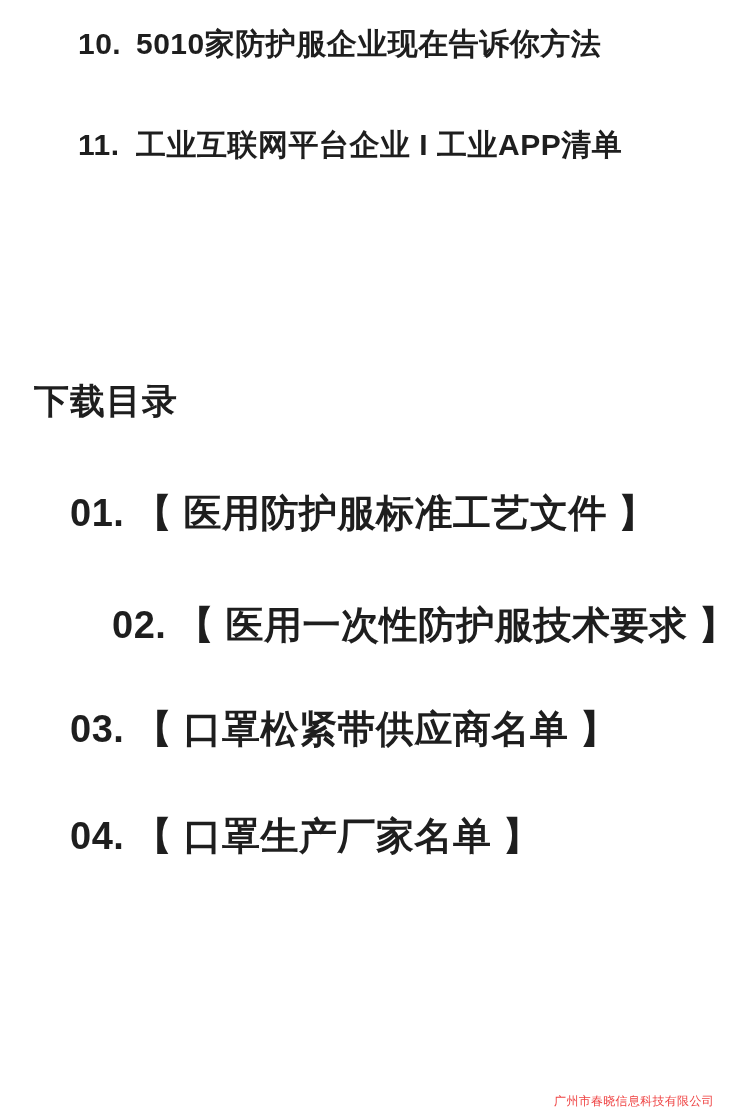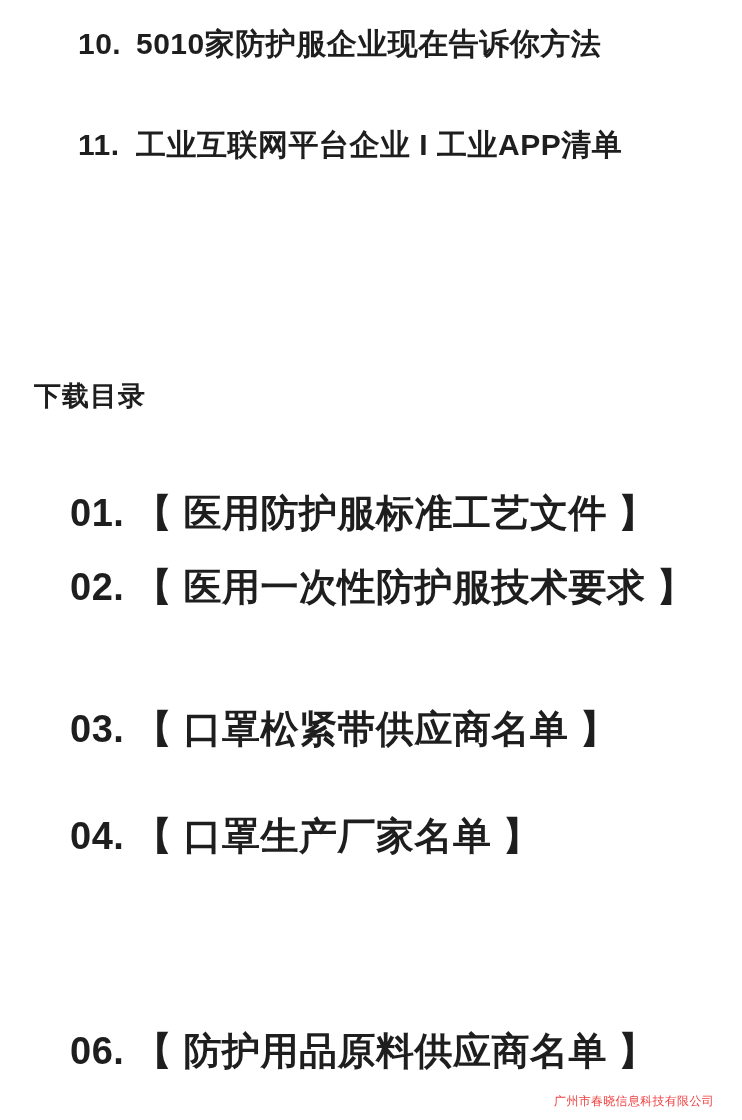--- a/index.html
+++ b/index.html
@@ -34,21 +34,21 @@
     position: absolute;
     left: 78px;
   }
   .num {
     display: inline-block;
     min-width: 58px;
   }
   .section-heading {
     position: absolute;
     left: 34px;
-    font-size: 27px;
+    font-size: 35px;
     font-weight: 700;
     color: #1e1e1e;
     letter-spacing: 1px;
   }
   .dl-item {
     position: absolute;
     left: 70px;
     font-size: 38px;
     font-weight: 700;
     color: #1e1e1e;
@@ -66,21 +66,21 @@
     font-size: 12px;
     color: #ef4444;
     letter-spacing: 0.3px;
     white-space: nowrap;
   }
   .i10 { top: 26px; }
   .i11 { top: 127px; }
   .i12 { top: 232px; }
   .heading1 { top: 378px; }
   .d01 { top: 488px; }
-  .d02 { top: 562px; }
+  .d02 { top: 600px; margin-left: 42px; }
   .d03 { top: 704px; }
   .d04 { top: 811px; }
   .d05 { top: 918px; }
   .d06 { top: 1026px; }
 </style>
 </head>
 <body>
 
 <div class="page">
 
@@ -105,19 +105,16 @@
 
   <div class="dl-item d03">
     <span class="dl-num">03.</span><span>【 口罩松紧带供应商名单 】</span>
   </div>
 
   <div class="dl-item d04">
     <span class="dl-num">04.</span><span>【 口罩生产厂家名单 】</span>
   </div>
 
 
-  <div class="dl-item d06">
-    <span class="dl-num">06.</span><span>【 防护用品原料供应商名单 】</span>
-  </div>
 
   <div class="footer-watermark">广州市春晓信息科技有限公司</div>
 
 </div>
 
 </body></html>

